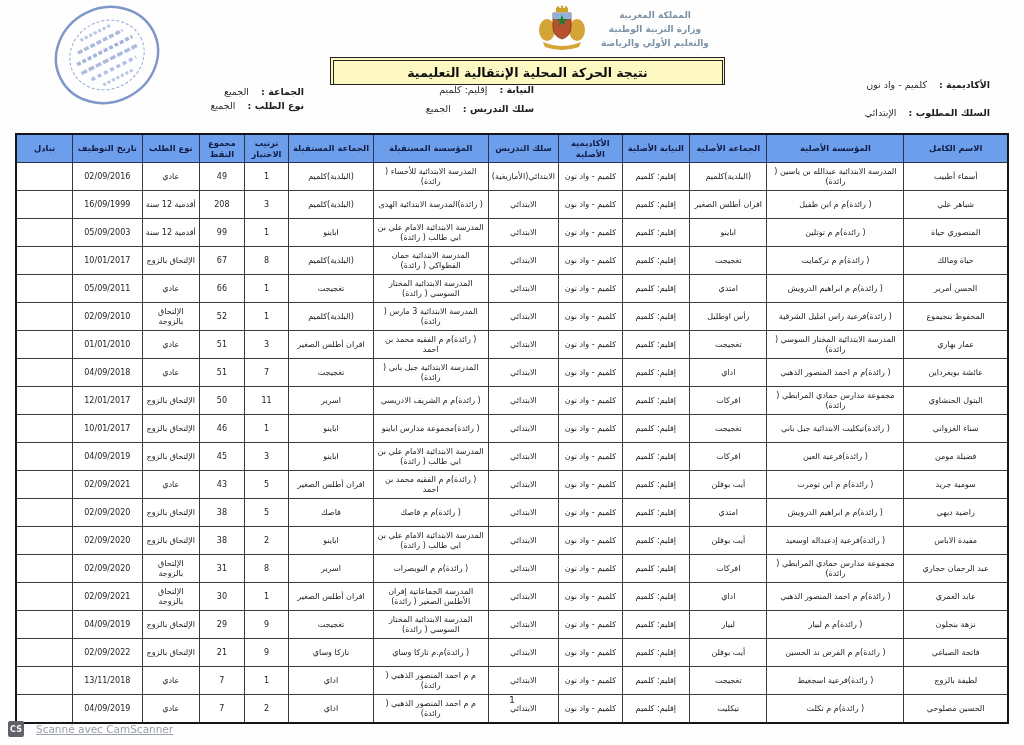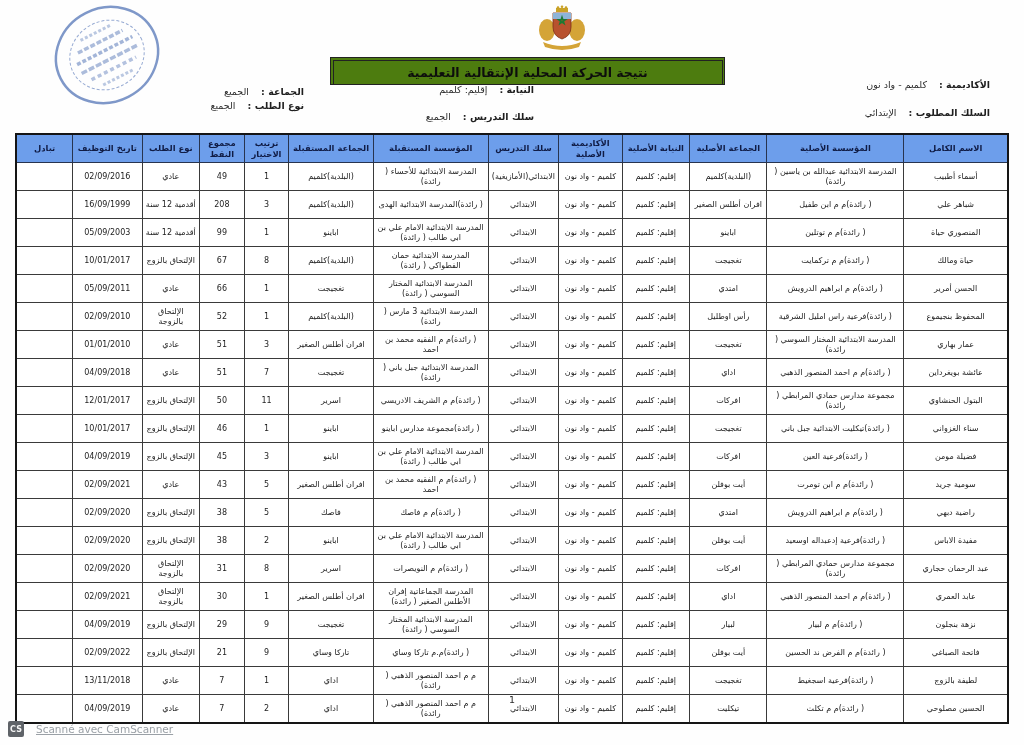--- a/index.html
+++ b/index.html
@@ -17,34 +17,34 @@
   .ministry-ar{
     position:absolute;left:590px;top:9px;width:130px;text-align:center;
     font-size:9px;font-weight:bold;color:#7c93a8;line-height:1.55;direction:rtl;
   }
   .tifinagh{
     position:absolute;left:398px;top:12px;width:134px;text-align:center;
     font-size:7.5px;color:#a9bccb;line-height:1.8;letter-spacing:.5px;
   }
 
   
-  .title-box{position:absolute;left:330px;top:57px;width:390px;height:23px;border:1px solid #222;padding:1.5px;background:#4d7c0f;}
+  .title-box{position:absolute;left:330px;top:57px;width:390px;height:23px;border:1px solid #222;padding:1.5px;background:#fef9c3;}
   .title-inner{
     height:100%;border:1px solid #222;display:flex;align-items:center;justify-content:center;
     font-size:12.5px;font-weight:bold;color:#0d0d0d;direction:rtl;
   }
 
   
   .meta-line{direction:rtl;font-size:9.5px;color:#2e2e2e;white-space:nowrap;}
   .meta-label{font-weight:bold;color:#1f1f1f;}
   .meta-value{margin-right:9px;}
   .meta-academy{position:absolute;right:34px;top:79px;text-align:right;}
   .meta-academy .meta-line + .meta-line{margin-top:17px;}
   .meta-mid{position:absolute;left:398px;top:84px;width:136px;text-align:right;}
-  .meta-mid .meta-line + .meta-line{margin-top:16px;}
+  .meta-mid .meta-line + .meta-line{margin-top:8px;}
   .meta-left{position:absolute;left:192px;top:86px;width:112px;text-align:right;}
   .meta-left .meta-line + .meta-line{margin-top:3px;}
 
   
   .result-table{
     position:absolute;top:133px;left:15px;width:994px;
     border-collapse:collapse;direction:rtl;table-layout:fixed;
     font-size:8px;color:#1c1c1c;border:2px solid #151515;background:#fff;
   }
   .result-table th{
@@ -91,20 +91,25 @@
       <circle cx="21" cy="3.5" r="1.3" fill="#c9a227"></circle>
       <circle cx="25" cy="2.8" r="1.3" fill="#c9a227"></circle>
       <circle cx="29" cy="3.5" r="1.3" fill="#c9a227"></circle>
       <path d="M16,9 h18 v14 q0,9 -9,12 q-9,-3 -9,-12 z" fill="#b8512e" stroke="#7a3118" stroke-width="0.8"></path>
       <path d="M16,9 h18 v6 h-18 z" fill="#8db4d9"></path>
       <path d="M25,13 l2.2,6.8 l-5.8,-4.2 h7.2 l-5.8,4.2 z" fill="none" stroke="#1c7a33" stroke-width="1.4"></path>
       <path d="M6,38 q19,8 38,0 l-2,5 q-17,6 -34,0 z" fill="#d4a437"></path>
     </svg>
   </div>
 
+  <div class="ministry-ar">
+    <div>المملكة المغربية</div>
+    <div>وزارة التربية الوطنية</div>
+    <div>والتعليم الأولي والرياضة</div>
+  </div>
 
 
   <div class="title-box">
     <div class="title-inner">نتيجة الحركة المحلية الإنتقالية التعليمية</div>
   </div>
 
   <div class="meta-academy">
     <div class="meta-line">
       <span class="meta-label">الأكاديمية :</span>
       <span class="meta-value">كلميم - واد نون</span>

